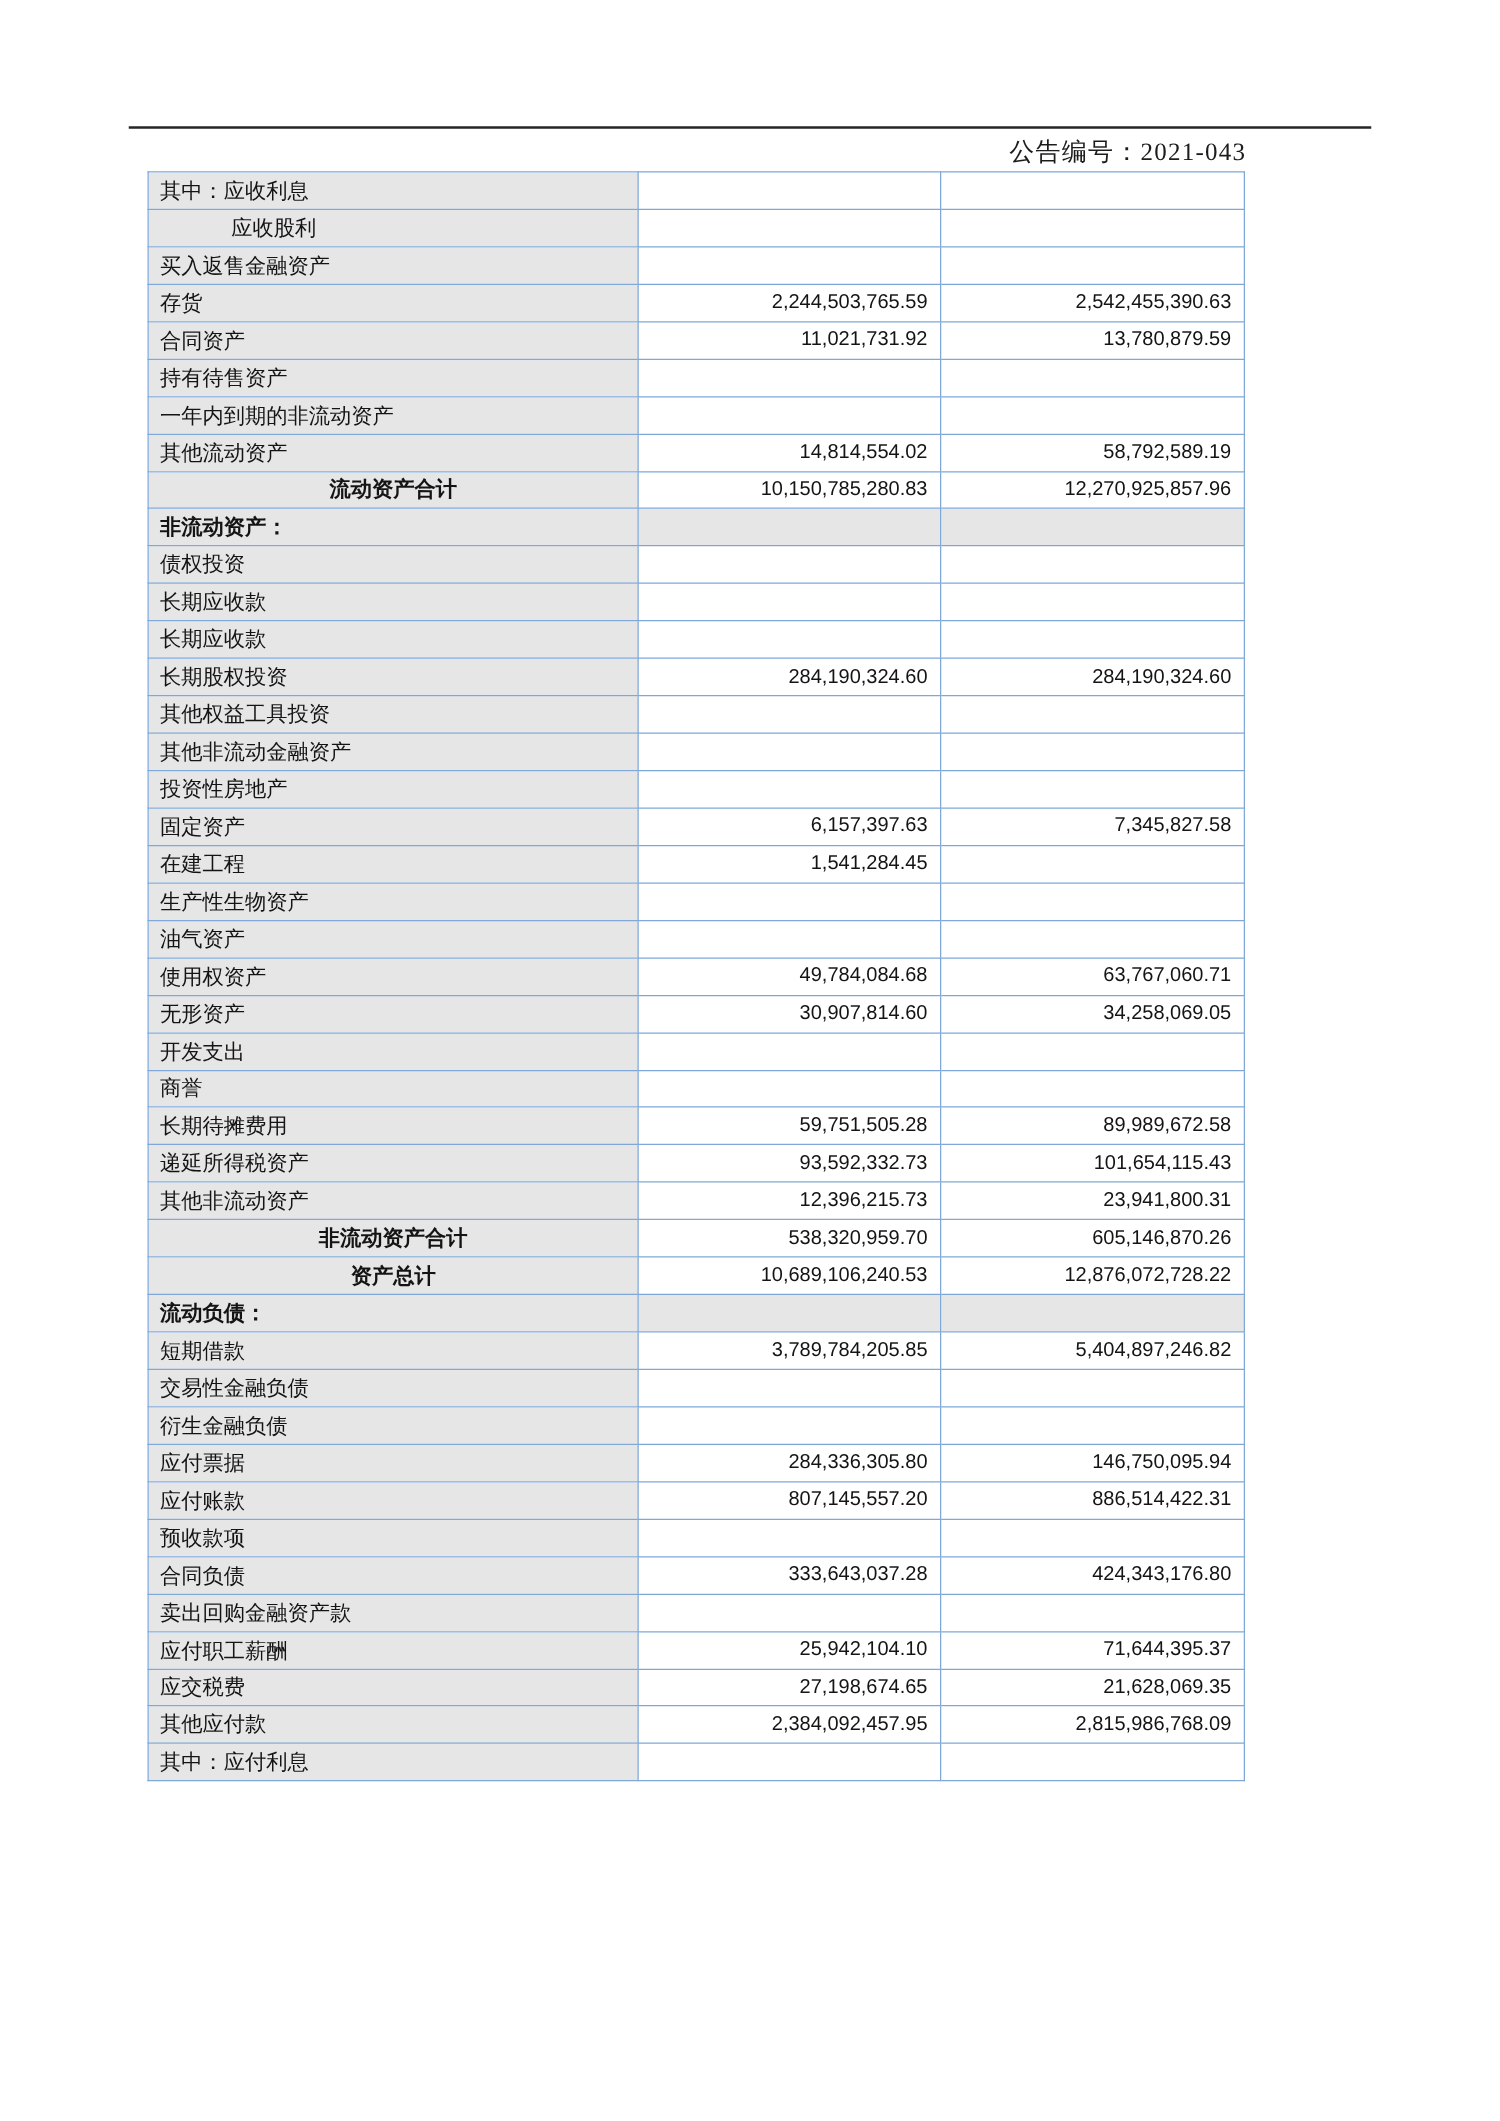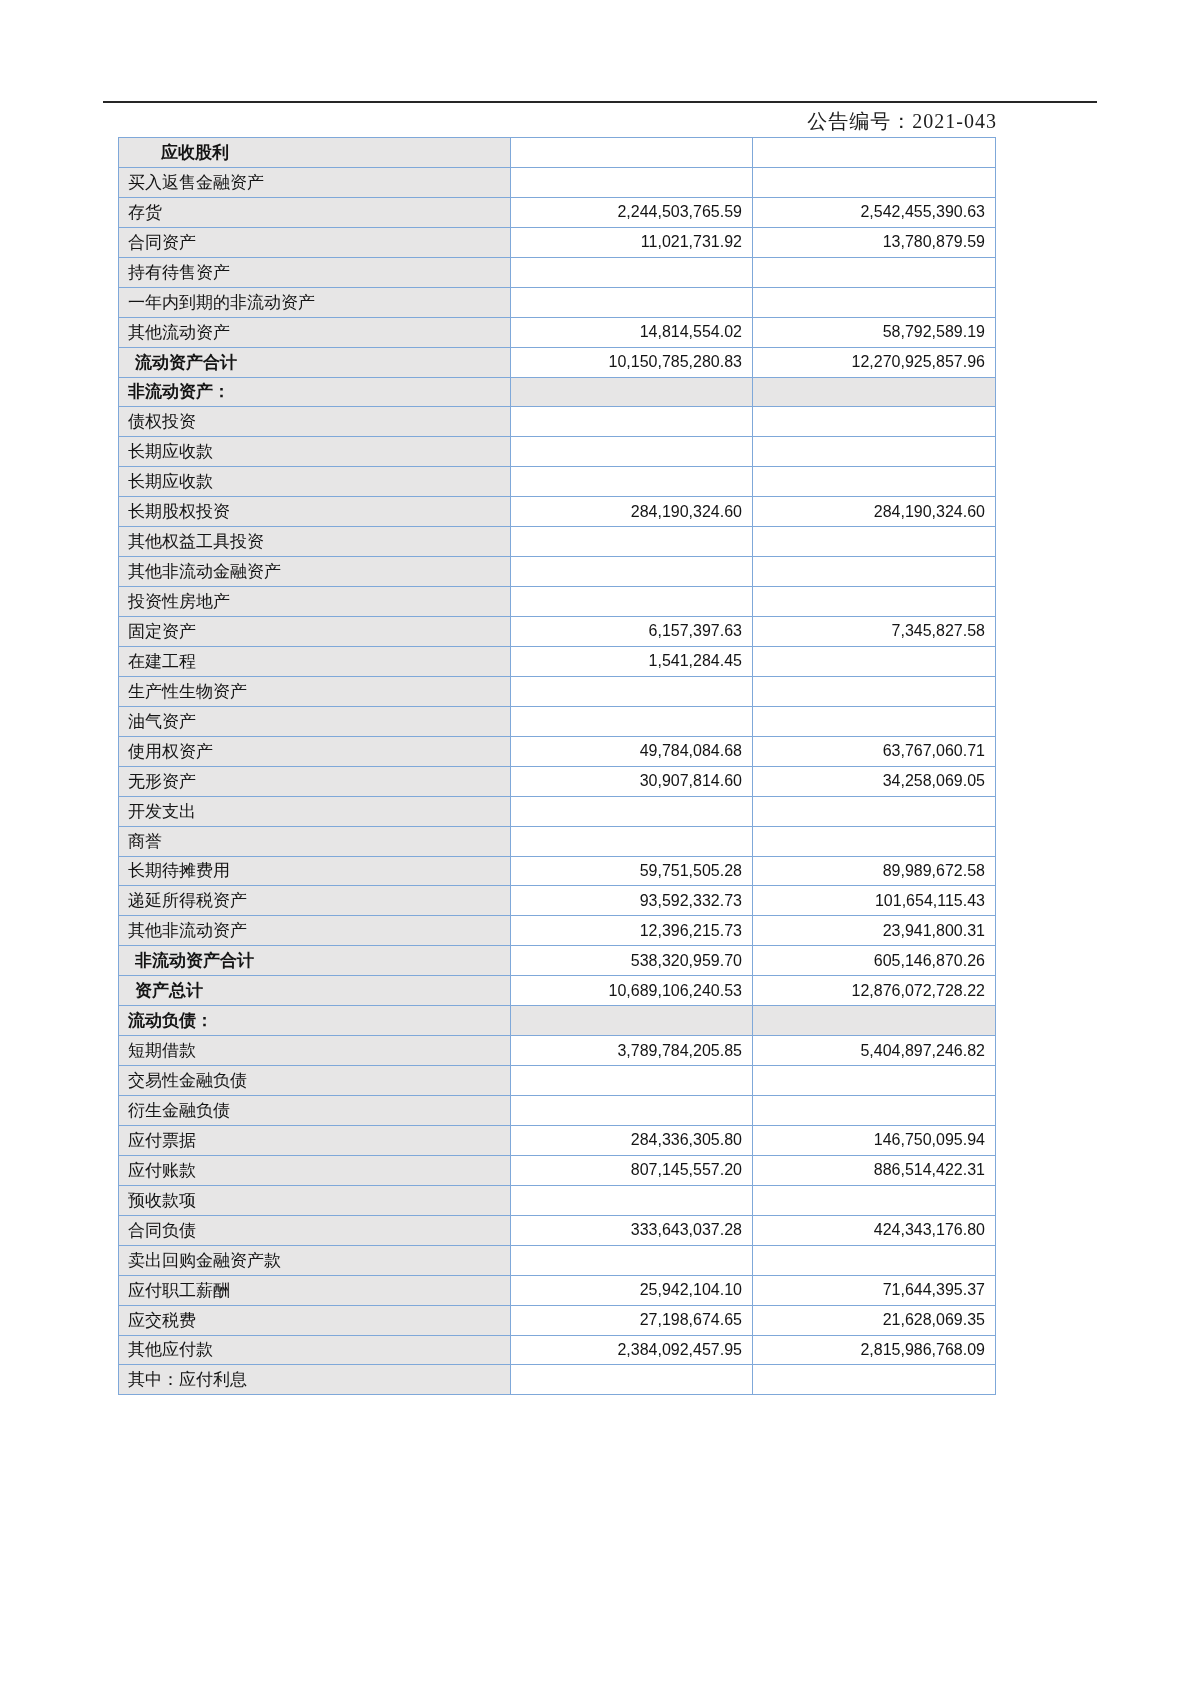--- a/index.html
+++ b/index.html
@@ -59,42 +59,48 @@
     padding-left:9px;
     text-align:left;
   }
   td.num{
     background:#ffffff;
     text-align:right;
     padding-right:10px;
     font-family:"Liberation Sans","DejaVu Sans",sans-serif;
     font-size:16px;
   }
-  tr.sub td.label{padding-left:42px;font-weight:bold;}
+  tr.sub td.label{padding-left:66px;}
   tr.total td.label{
-    padding-left:16px;
+    text-align:center;
+    padding-left:0;
     font-weight:bold;
   }
   tr.section td.label{font-weight:bold;}
   tr.section td.num{background:var(--label-bg);}
 </style>
 </head>
 <body>
 
 <div class="notice-number">公告编号：2021-043</div>
 
 <div class="header-rule"></div>
 
 <table class="balance-sheet">
   <colgroup>
     <col class="c-label">
     <col class="c-cur">
     <col class="c-prev">
   </colgroup>
   <tbody>
+      <tr class="item">
+        <td class="label">其中：应收利息</td>
+        <td class="num"></td>
+        <td class="num"></td>
+      </tr>
       <tr class="sub">
         <td class="label">应收股利</td>
         <td class="num"></td>
         <td class="num"></td>
       </tr>
       <tr class="item">
         <td class="label">买入返售金融资产</td>
         <td class="num"></td>
         <td class="num"></td>
       </tr>

